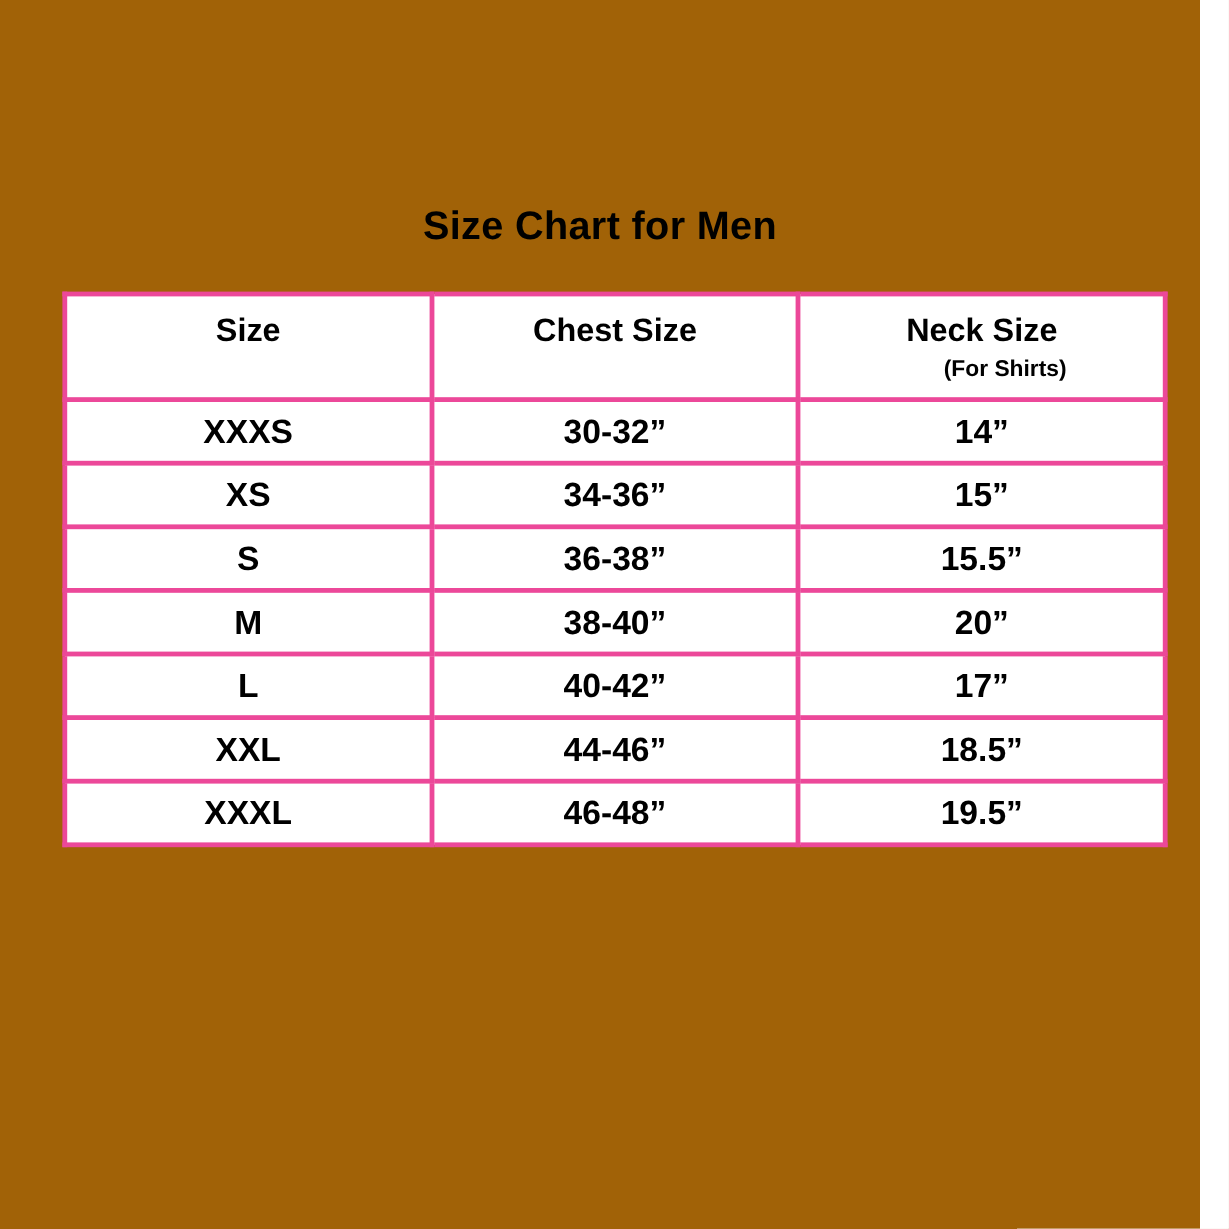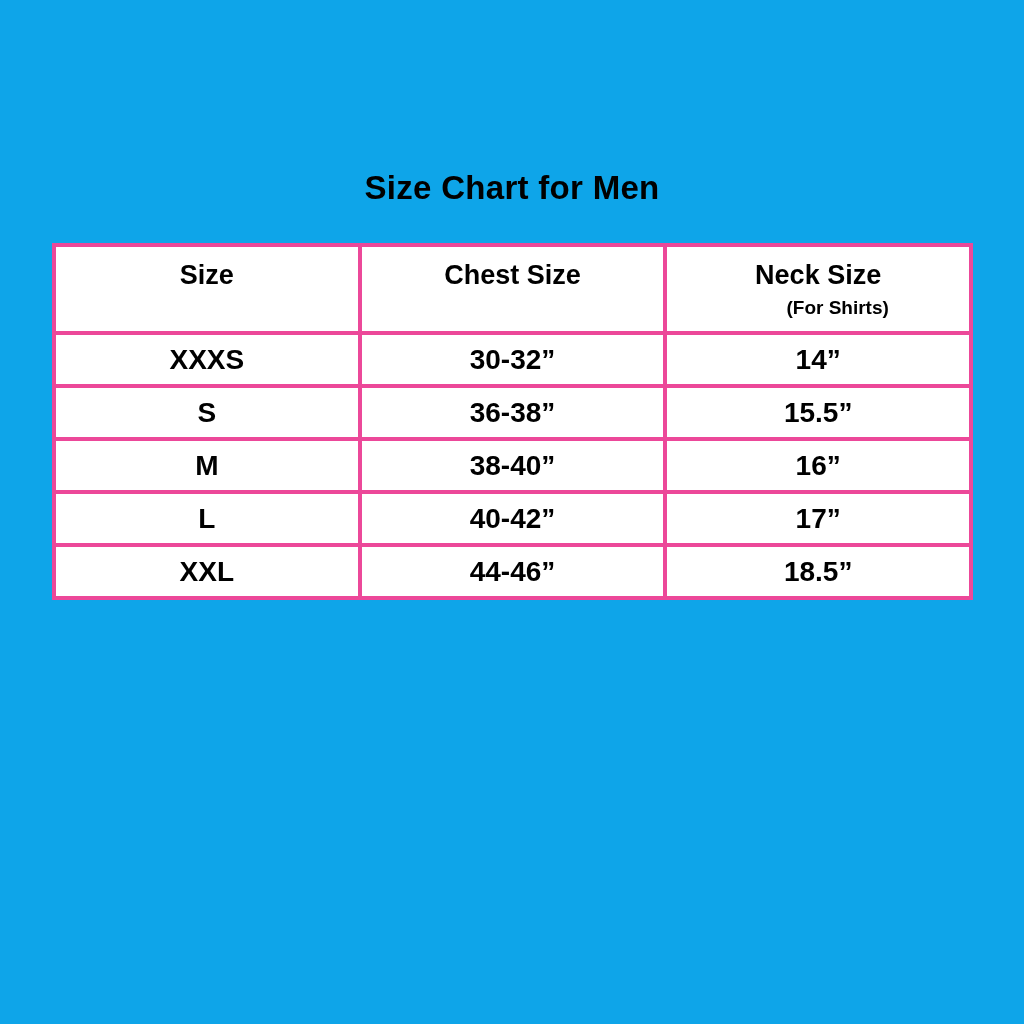--- a/index.html
+++ b/index.html
@@ -4,25 +4,24 @@
 <style>
   html, body {
     margin: 0;
     padding: 0;
     background: #ffffff;
   }
   .canvas {
     position: relative;
     width: 1000px;
     height: 1024px;
-    background: #0ea5e9;
+    background: #a16207;
     font-family: "Liberation Sans", sans-serif;
     color: #000000;
     overflow: hidden;
-    padding-left: 24px;
   }
   .chart-title {
     position: absolute;
     top: 169px;
     left: 0;
     width: 100%;
     text-align: center;
     font-size: 33px;
     font-weight: 700;
     letter-spacing: 0.3px;
@@ -86,35 +85,45 @@
         </th>
       </tr>
     </thead>
     <tbody>
       <tr>
         <td>XXXS</td>
         <td>30-32”</td>
         <td>14”</td>
       </tr>
       <tr>
+        <td>XS</td>
+        <td>34-36”</td>
+        <td>15”</td>
+      </tr>
+      <tr>
         <td>S</td>
         <td>36-38”</td>
         <td>15.5”</td>
       </tr>
       <tr>
         <td>M</td>
         <td>38-40”</td>
-        <td>16”</td>
+        <td>20”</td>
       </tr>
       <tr>
         <td>L</td>
         <td>40-42”</td>
         <td>17”</td>
       </tr>
       <tr>
         <td>XXL</td>
         <td>44-46”</td>
         <td>18.5”</td>
       </tr>
+      <tr>
+        <td>XXXL</td>
+        <td>46-48”</td>
+        <td>19.5”</td>
+      </tr>
     </tbody>
   </table>
 
 </div>
 
 </body></html>

